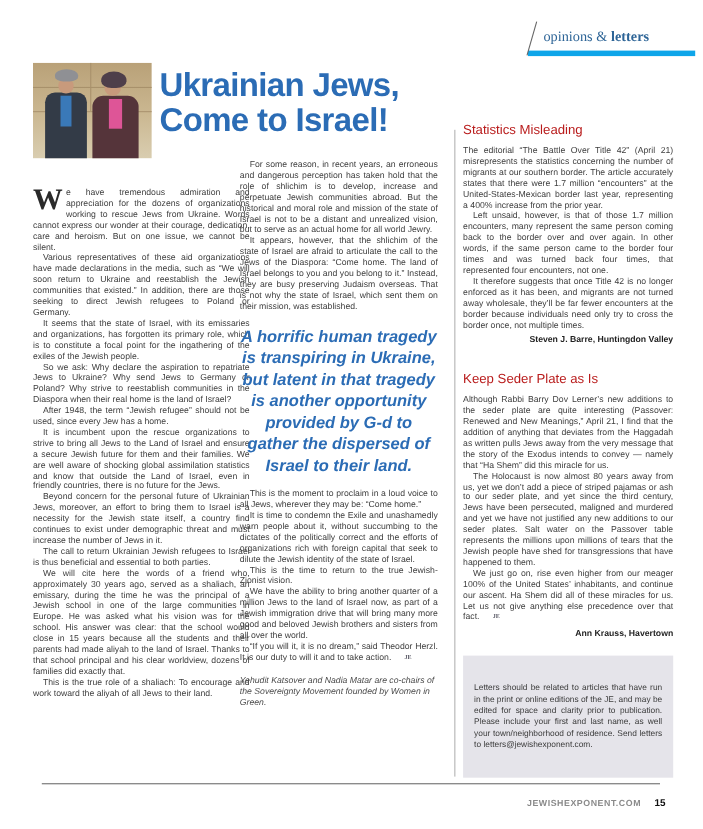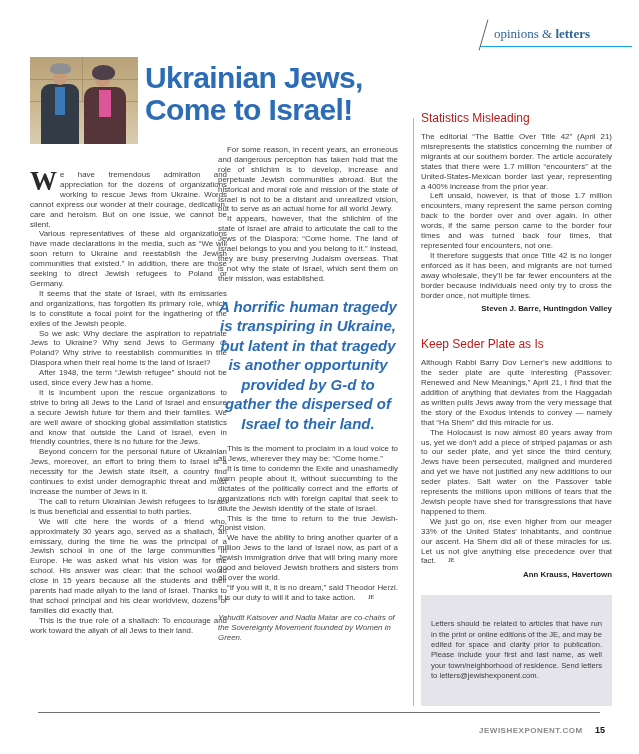--- a/index.html
+++ b/index.html
@@ -3,21 +3,21 @@
 <meta charset="utf-8">
 <style>
   * { box-sizing: border-box; }
   html,body { margin:0; padding:0; background:#ffffff; }
   .page {
     position:relative; width:639px; height:754px; background:#ffffff;
     font-family:"Liberation Sans", sans-serif; overflow:hidden;
   }
 
   
-  .section-tag { position:absolute; top:22px; right:7px; width:152px; border-bottom:1px solid #0ea5e9; padding:2px 0 4px 14px; }
+  .section-tag { position:absolute; top:22px; right:7px; width:152px; border-bottom:5px solid #0ea5e9; padding:2px 0 4px 14px; }
   .slash { position:absolute; left:3px; top:-3px; width:1px; height:32px; background:#666; transform:rotate(16deg); }
   .tag-text { font-family:"Liberation Serif", serif; font-size:13px; color:#2e6597; }
   .tag-text b { color:#2e6597; }
 
   
   .photo { position:absolute; left:30px; top:57px; width:108px; height:87px; overflow:hidden; }
   .wall { position:absolute; left:0; top:0; right:0; bottom:0; background:linear-gradient(180deg,#b9a178 0%,#cbb892 55%,#d9cdb0 100%); }
   .stone-line-h1 { position:absolute; left:0; top:22px; width:100%; height:1px; background:#a8916b; }
   .stone-line-h2 { position:absolute; left:0; top:44px; width:100%; height:1px; background:#ab9470; }
   .stone-line-v { position:absolute; left:52px; top:0; width:1px; height:44px; background:#a8916b; }
@@ -125,21 +125,21 @@
   <div class="col col3">
     <h2 class="letter-heading">Statistics Misleading</h2>
     <p class="no-indent">The editorial “The Battle Over Title 42” (April 21) misrepresents the statistics concerning the number of migrants at our southern border. The article accurately states that there were 1.7 million “encounters” at the United-States-Mexican border last year, representing a 400% increase from the prior year.</p>
     <p>Left unsaid, however, is that of those 1.7 million encounters, many represent the same person coming back to the border over and over again. In other words, if the same person came to the border four times and was turned back four times, that represented four encounters, not one.</p>
     <p>It therefore suggests that once Title 42 is no longer enforced as it has been, and migrants are not turned away wholesale, they’ll be far fewer encounters at the border because individuals need only try to cross the border once, not multiple times.</p>
     <div class="sig">Steven J. Barre, Huntingdon Valley</div>
 
     <h2 class="letter-heading second">Keep Seder Plate as Is</h2>
     <p class="no-indent">Although Rabbi Barry Dov Lerner’s new additions to the seder plate are quite interesting (Passover: Renewed and New Meanings,” April 21, I find that the addition of anything that deviates from the Haggadah as written pulls Jews away from the very message that the story of the Exodus intends to convey — namely that “Ha Shem” did this miracle for us.</p>
     <p>The Holocaust is now almost 80 years away from us, yet we don’t add a piece of striped pajamas or ash to our seder plate, and yet since the third century, Jews have been persecuted, maligned and murdered and yet we have not justified any new additions to our seder plates. Salt water on the Passover table represents the millions upon millions of tears that the Jewish people have shed for transgressions that have happened to them.</p>
-    <p><span>We just go on, rise even higher from our meager 33% of the United States’ inhabitants, and continue our ascent. Ha Shem did all of these miracles for us.  Let us not give anything else precedence over that fact.</span><span class="endmark">JE</span></p>
+    <p><span>We just go on, rise even higher from our meager 100% of the United States’ inhabitants, and continue our ascent. Ha Shem did all of these miracles for us.  Let us not give anything else precedence over that fact.</span><span class="endmark">JE</span></p>
     <div class="sig">Ann Krauss, Havertown</div>
 
     <div class="policy-box">Letters should be related to articles that have run in the print or online editions of the JE, and may be edited for space and clarity prior to publication. Please include your first and last name, as well your town/neighborhood of residence. Send letters to letters@jewishexponent.com.</div>
   </div>
 
   <div class="footer-rule"></div>
   <div class="footer">
     <span class="site">JEWISHEXPONENT.COM</span>
     <span class="pagenum">15</span>
   </div>

